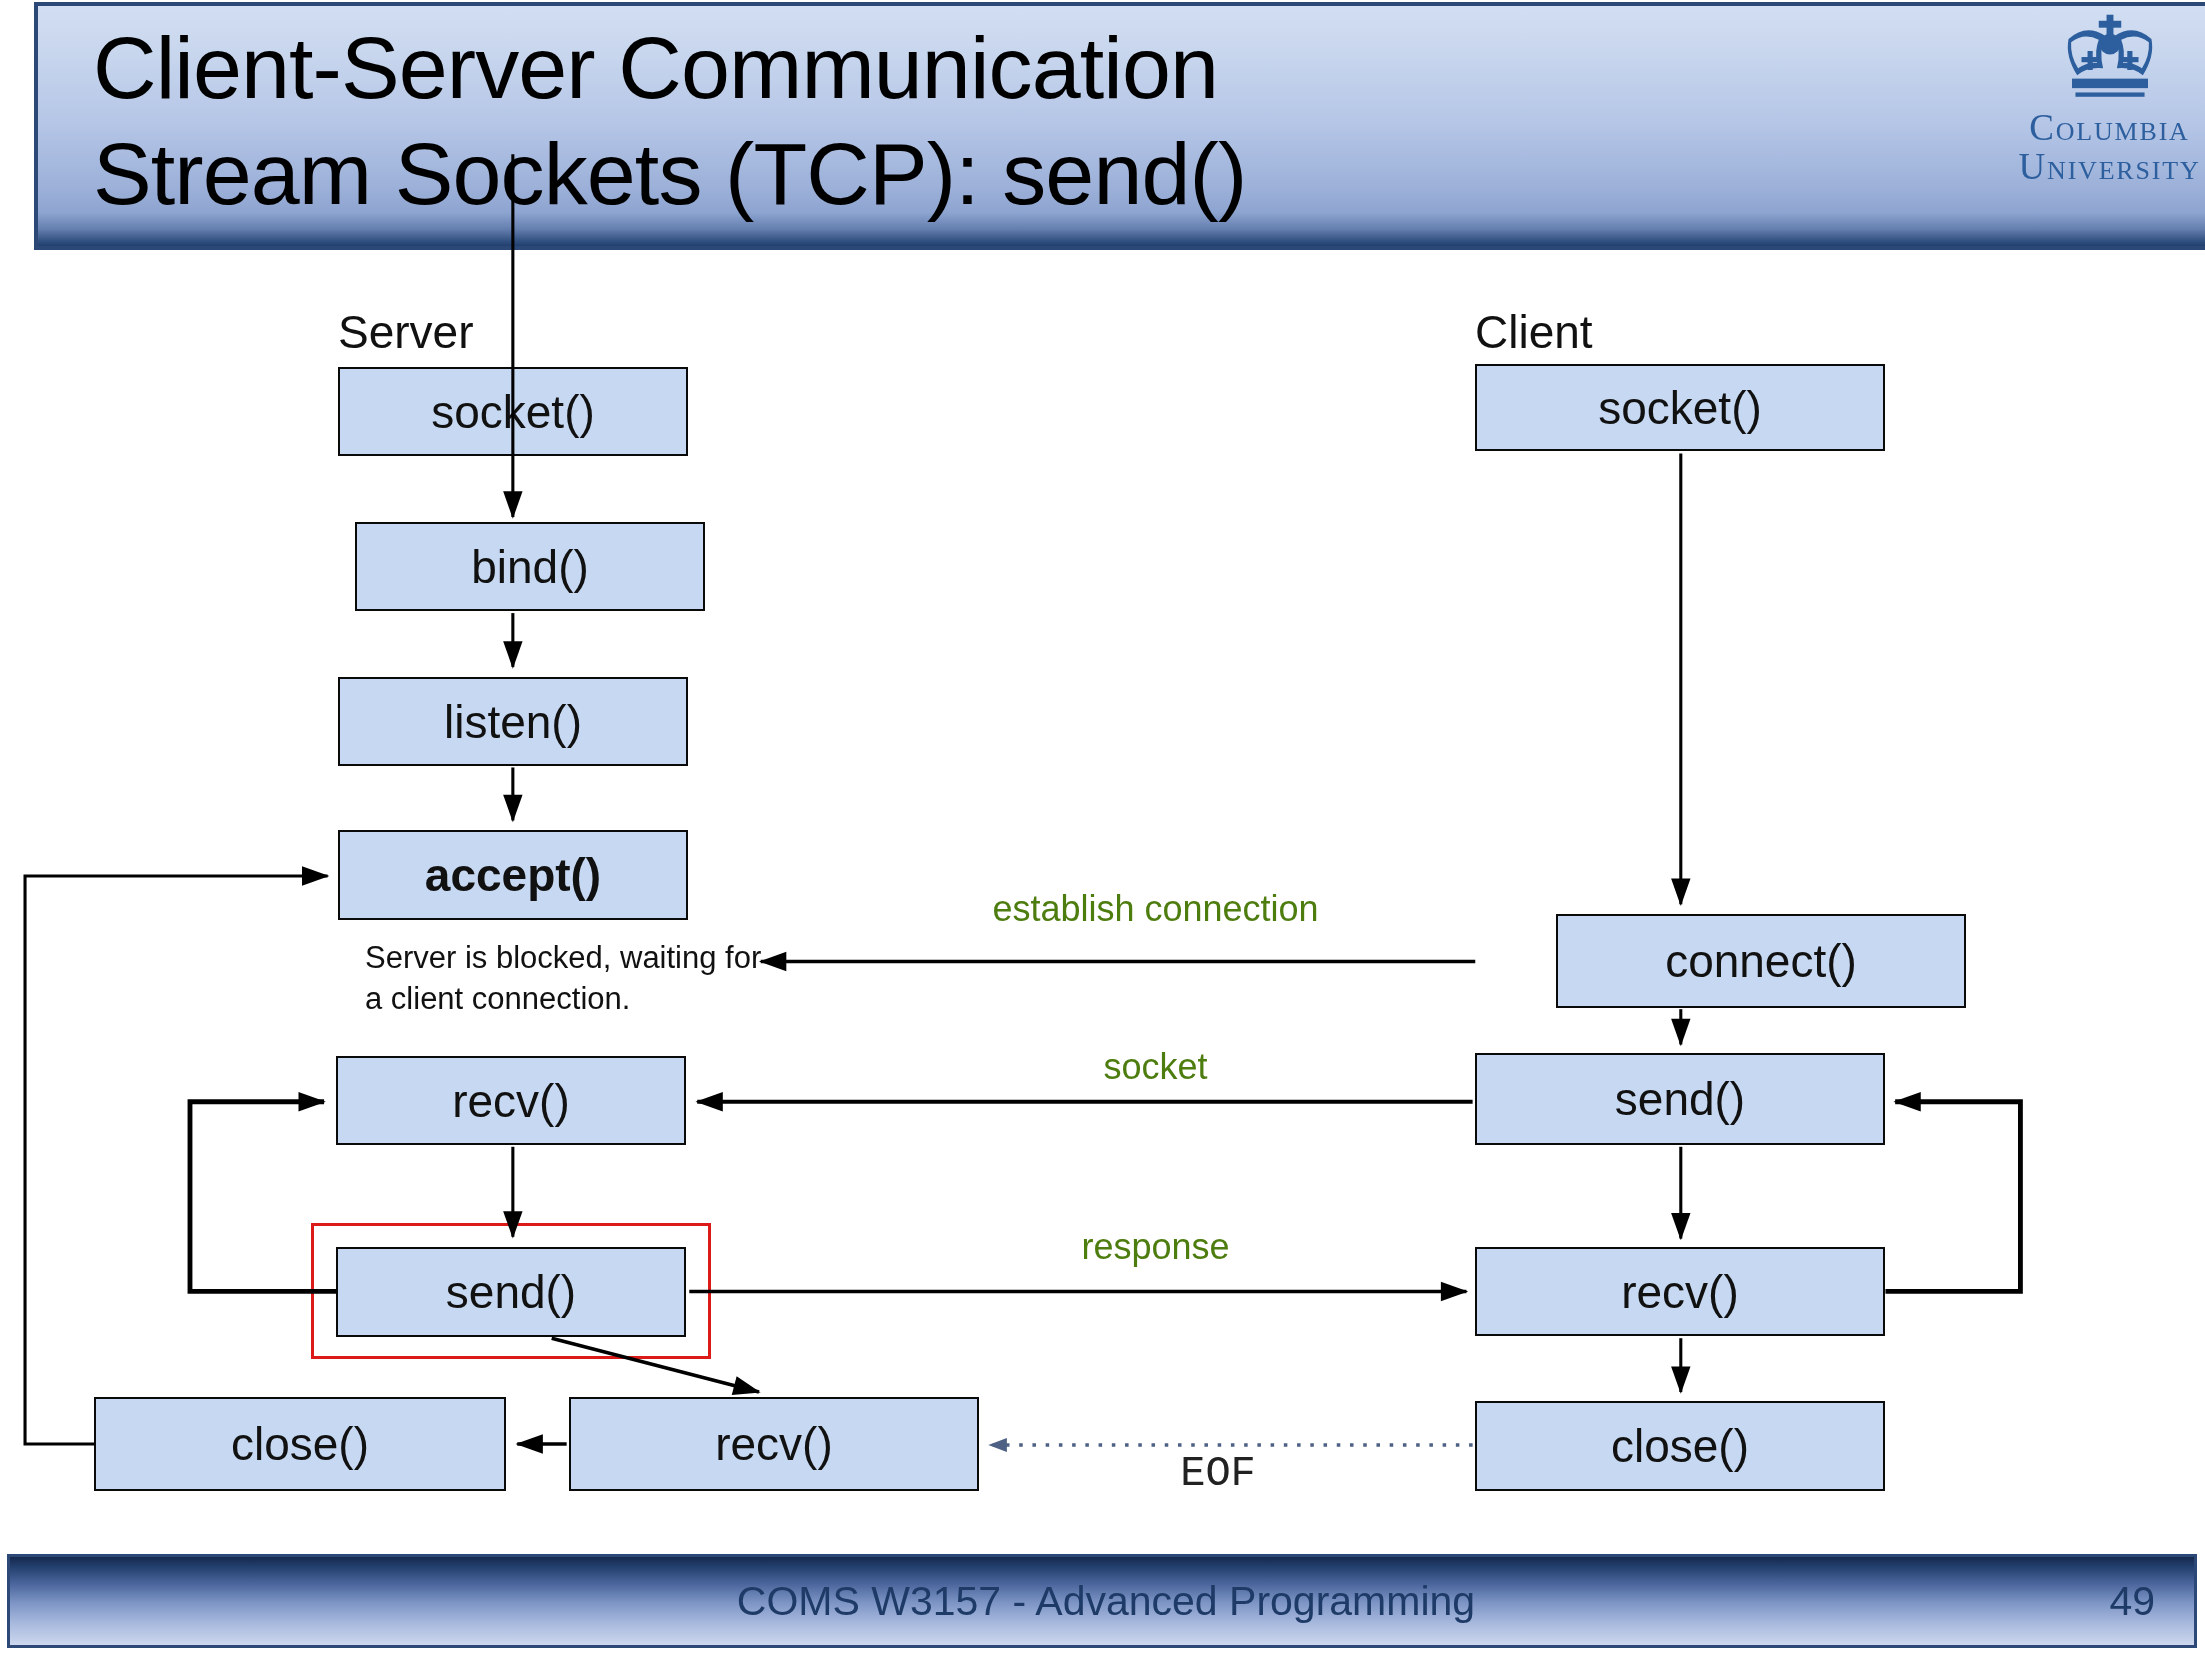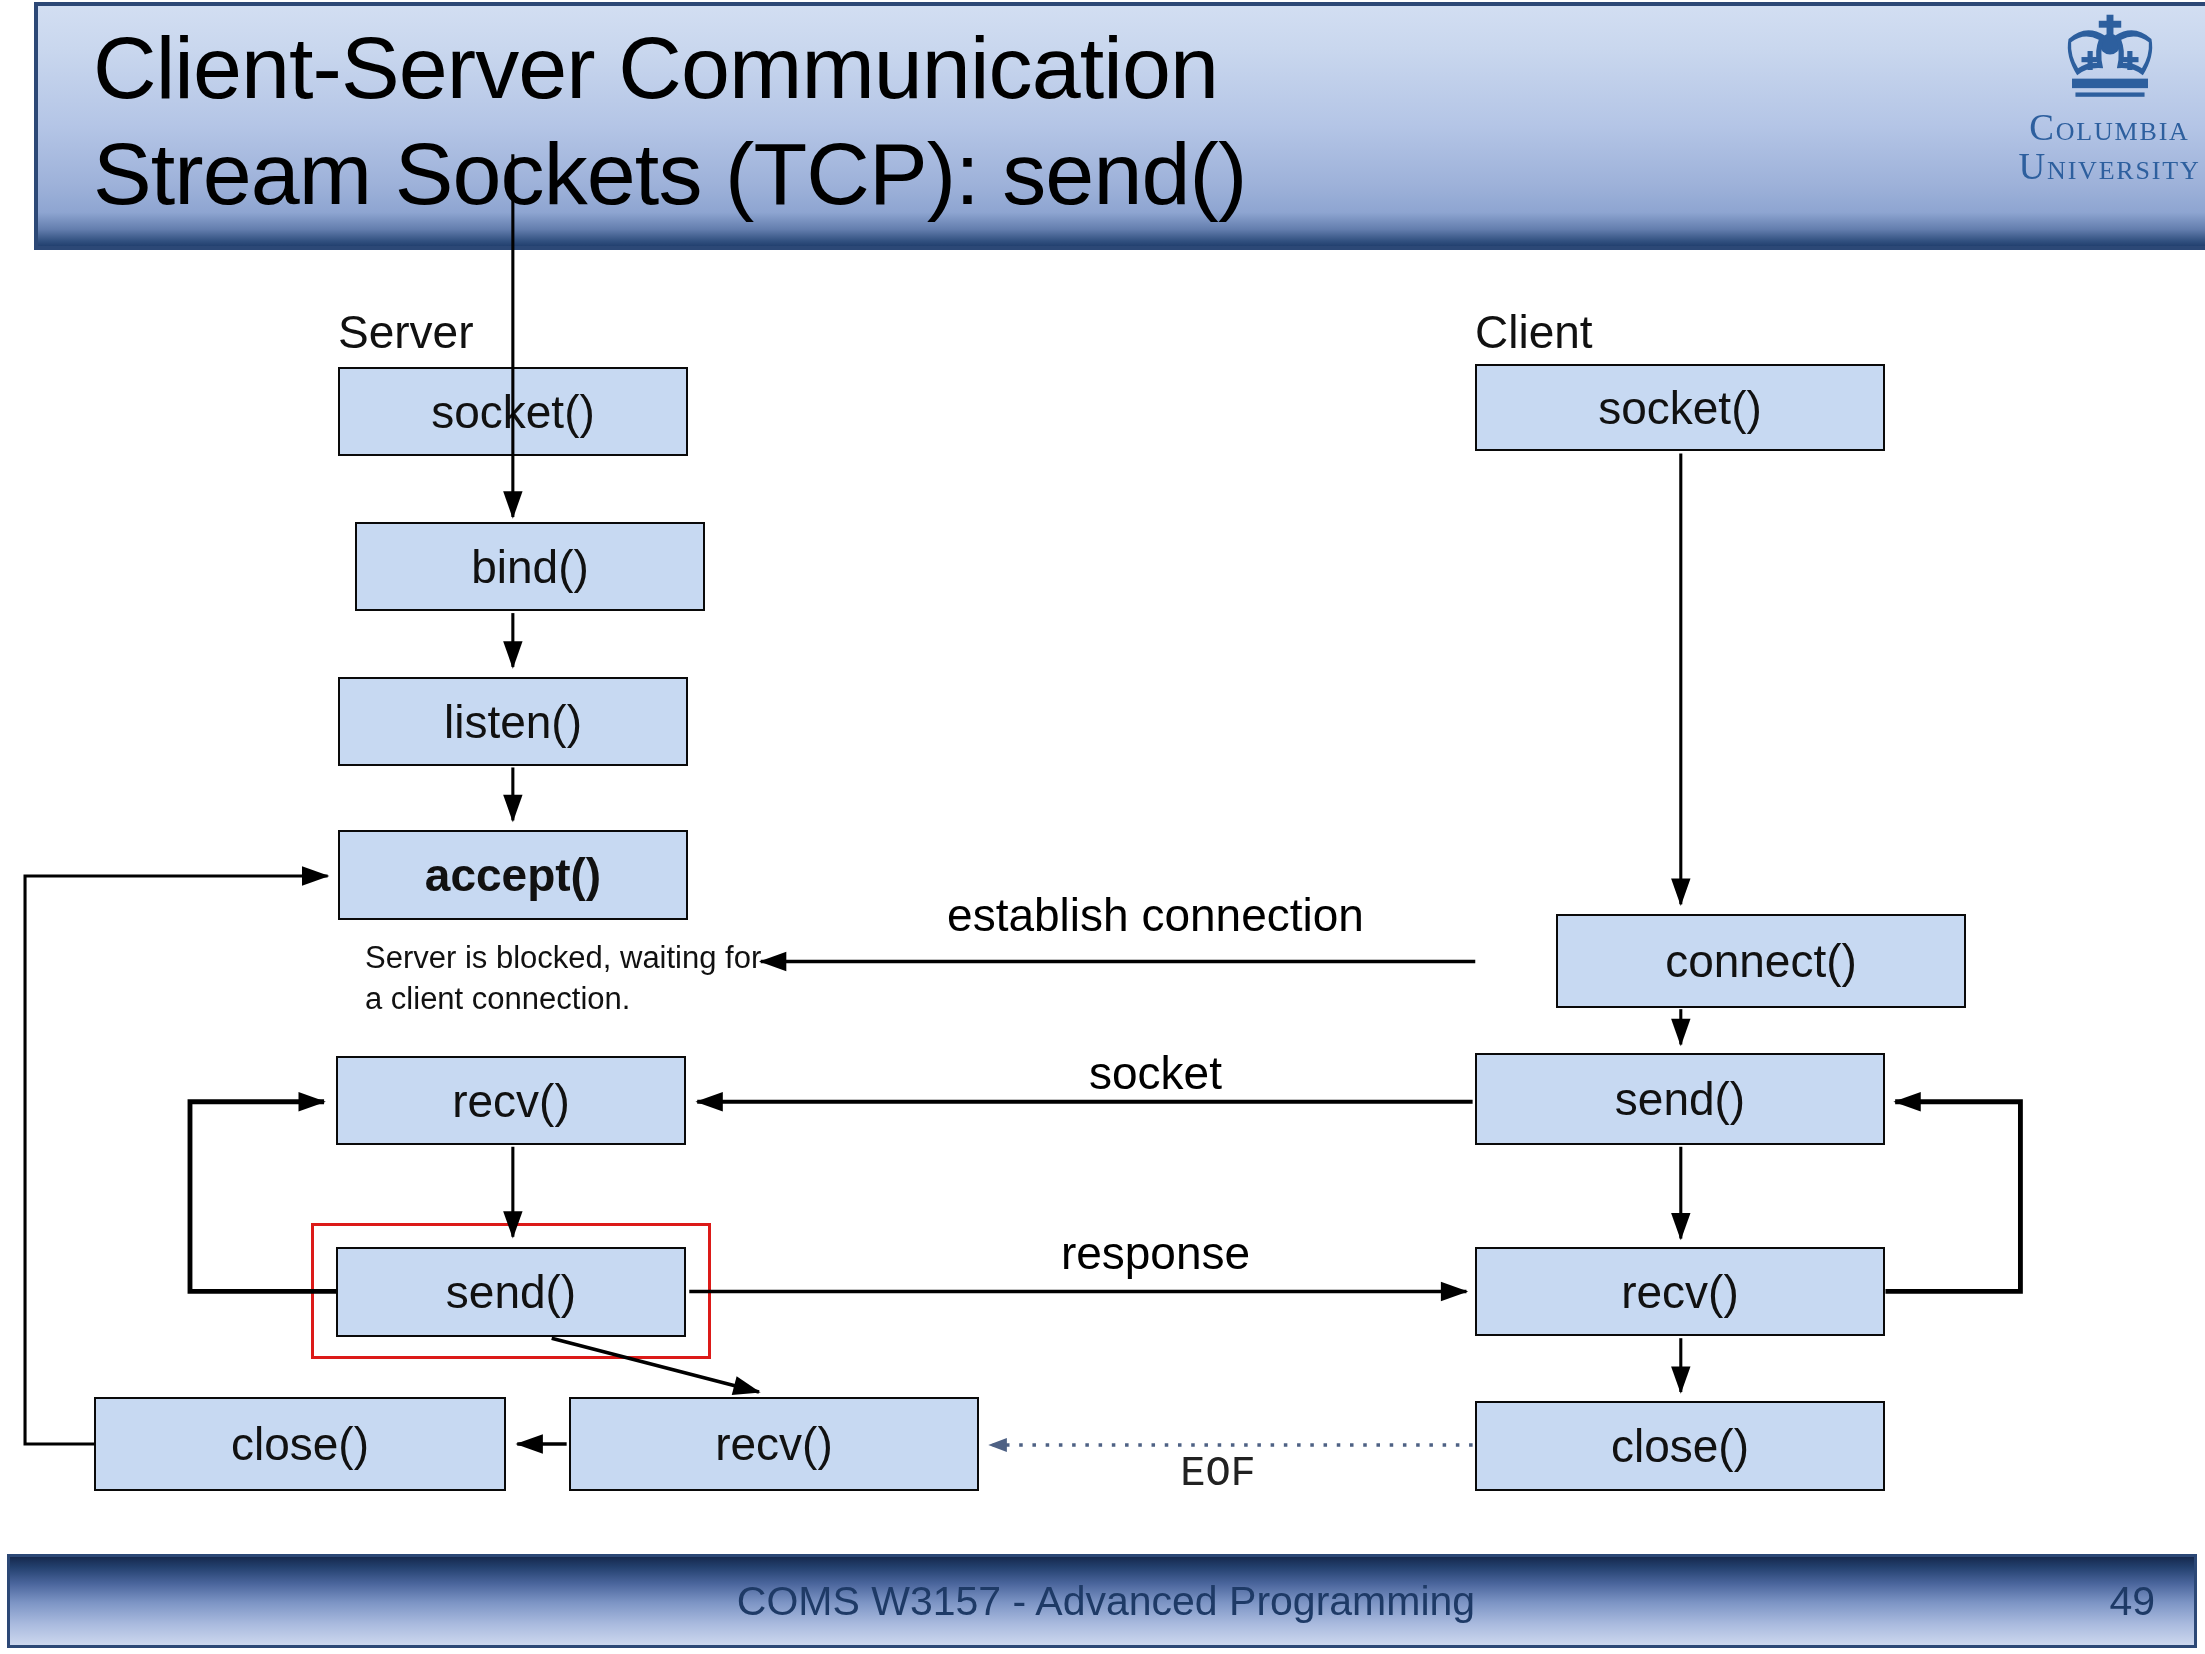--- a/index.html
+++ b/index.html
@@ -26,21 +26,21 @@
   .footer-course{position:absolute;left:0;right:0;top:0;bottom:0;display:flex;
                  align-items:center;justify-content:center;
                  font-size:41px;font-weight:normal;color:#1e3a66;padding-left:8px;}
   .footer-page{position:absolute;right:39px;top:0;bottom:0;display:flex;align-items:center;
                font-size:41px;font-weight:normal;color:#1e3a66;}
 
   
   .node{position:absolute;background:#c7d9f2;border:2.6px solid #0a0a0a;box-sizing:border-box;
         display:flex;align-items:center;justify-content:center;font-size:46px;color:#111;z-index:4;}
   .col-label{position:absolute;text-align:left;font-size:46px;color:#111;z-index:4;}
-  .flow-label{position:absolute;text-align:center;font-size:46px;color:#000000;z-index:4;}
+  .flow-label{position:absolute;text-align:center;font-size:36px;color:#4d7c0f;z-index:4;}
   .eof-label{position:absolute;text-align:center;font-family:"Liberation Mono",monospace;
              font-size:42px;color:#222;z-index:4;}
   .note{position:absolute;font-size:31px;line-height:41px;color:#111;z-index:4;}
   .red-rect{position:absolute;left:311px;top:1223px;width:400px;height:136px;
             border:3.5px solid #dc1a18;box-sizing:border-box;background:transparent;z-index:3;}
   .wires{position:absolute;left:0;top:0;z-index:5;pointer-events:none;}
 </style>
 </head>
 <body>
 

